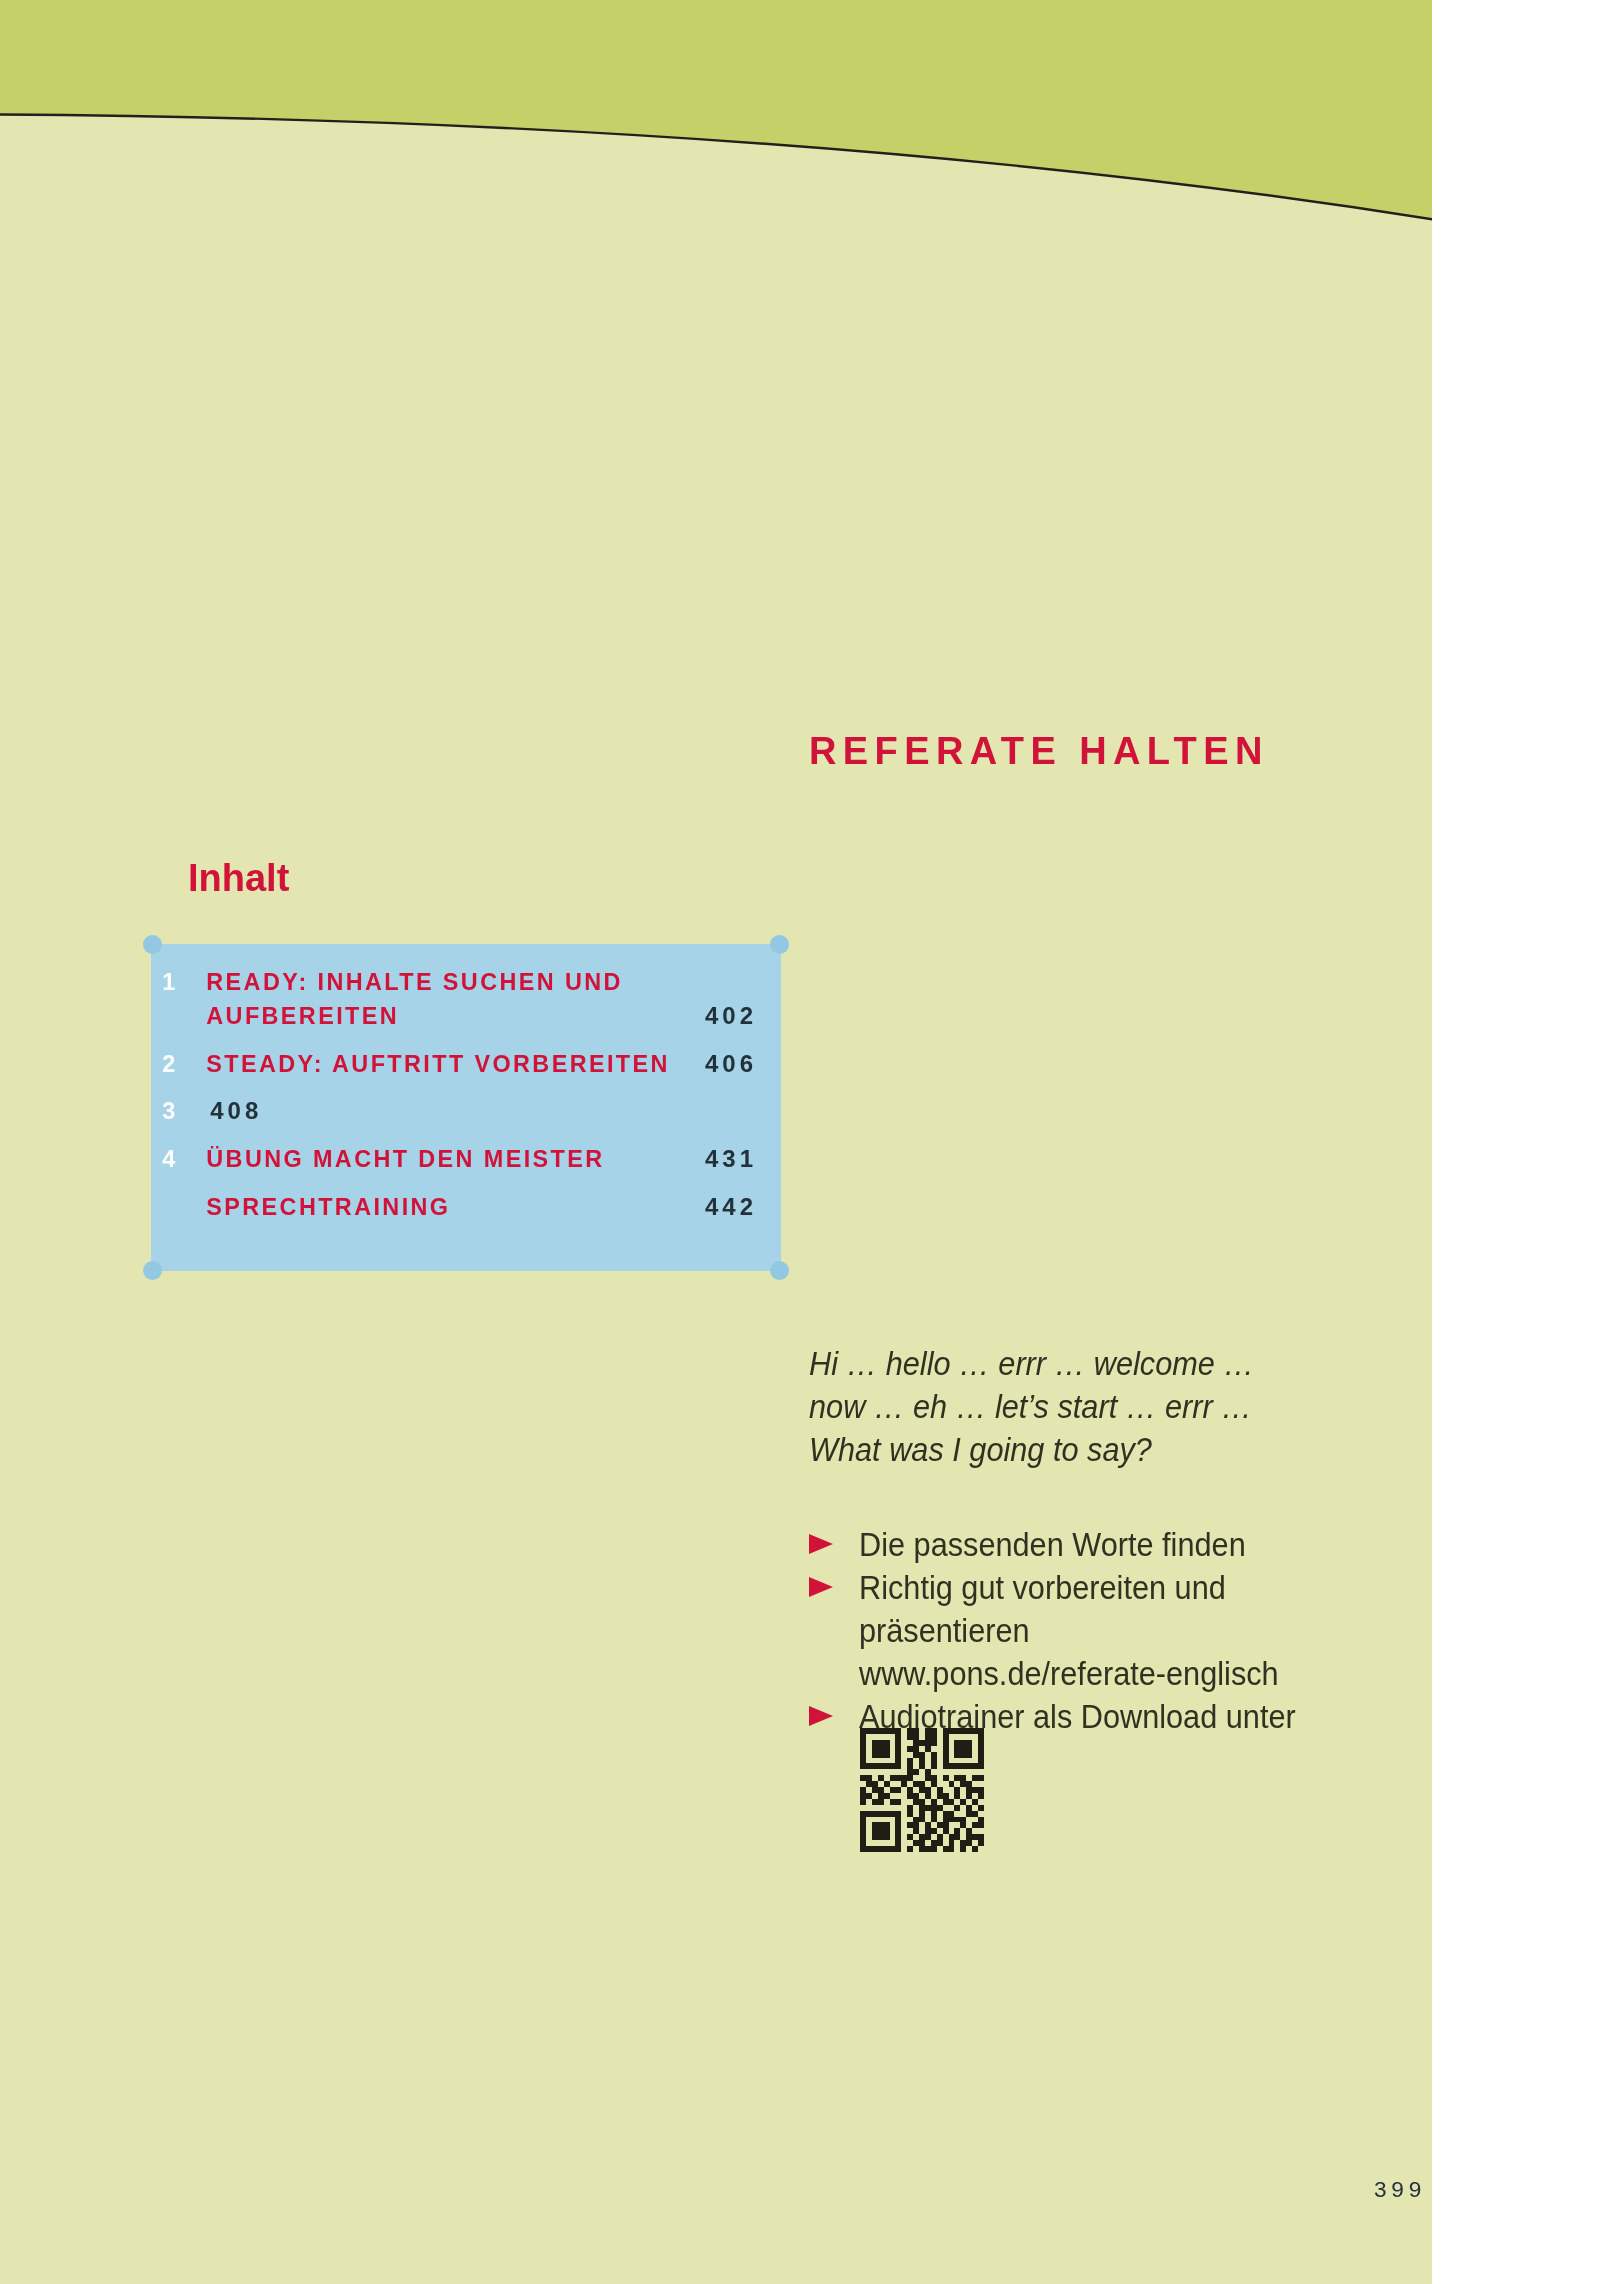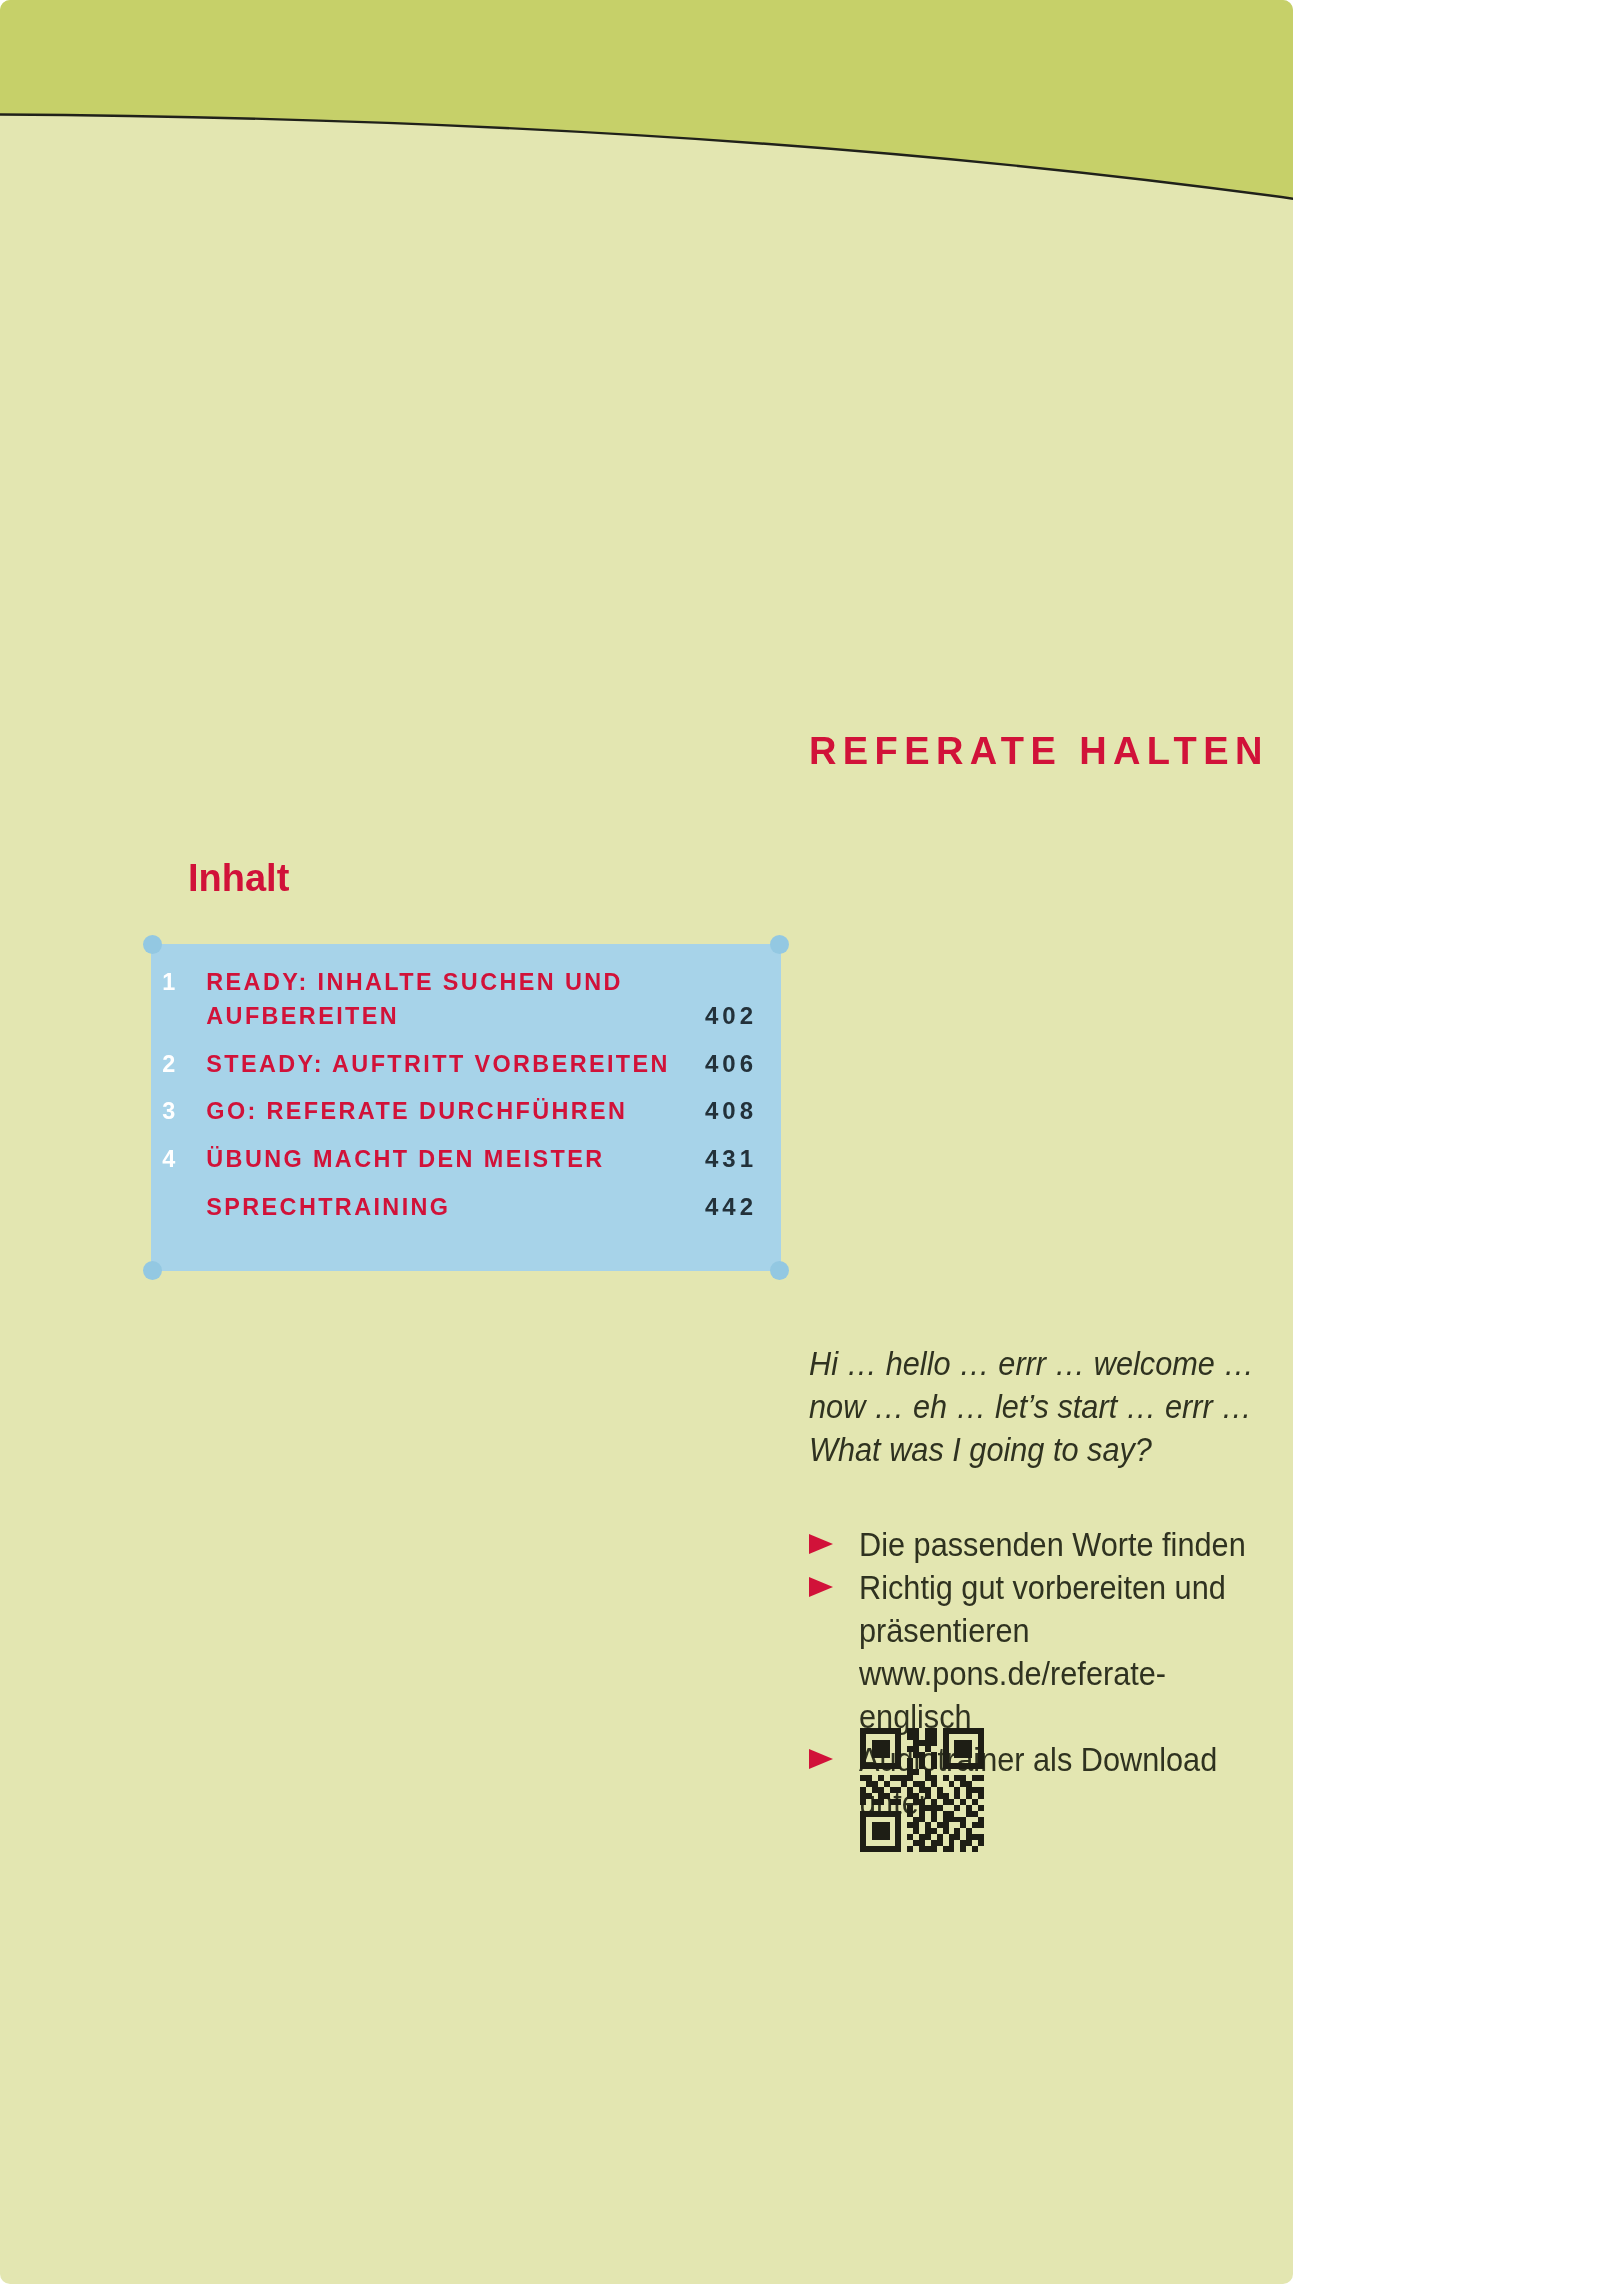--- a/index.html
+++ b/index.html
@@ -1,22 +1,21 @@
 <!DOCTYPE html>
 <html style="--bg: #e3e6b1; --band: #c6d069; --halo: #ecefd0; --circle: #ffffff; --line: #20211a; --red: #d11239; --blue: #a7d3e9; --pin: #93c8e2; --darknum: #23313a; --text: #2f3220; --qr: #1e1e15;font-size:13px"><head>
 <meta charset="utf-8">
 <style>
   html,body{margin:0;padding:0;}
   .page{
     position:relative;
-    width:1293px;height:2284px;
+    width:1432px;height:2284px;
     background:var(--bg,#e3e6b1);
     overflow:hidden;
     font-family:"Liberation Sans",sans-serif;
-    border-radius:10px;
   }
   .band-svg{position:absolute;left:0;top:0;display:block;}
   .page-title{
     position:absolute;left:809px;top:730px;
     font-size:38px;font-weight:bold;letter-spacing:6.4px;
     color:var(--red,#d11239);white-space:nowrap;
   }
   .inhalt{
     position:absolute;left:158px;top:857px;
     font-size:38px;font-weight:bold;
@@ -105,21 +104,20 @@
 AUFBEREITEN</span>
       <span class="toc-page">402</span>
     </div>
     <div class="toc-row">
       <span class="toc-num">2</span>
       <span class="toc-label">STEADY: AUFTRITT VORBEREITEN</span>
       <span class="toc-page">406</span>
     </div>
     <div class="toc-row">
       <span class="toc-num">3</span>
-      <span class="toc-label">GO: REFERATE DURCHFÜHREN</span>
       <span class="toc-page">408</span>
     </div>
     <div class="toc-row">
       <span class="toc-num">4</span>
       <span class="toc-label">ÜBUNG MACHT DEN MEISTER</span>
       <span class="toc-page">431</span>
     </div>
     <div class="toc-row">
       <span class="toc-num"></span>
       <span class="toc-label">SPRECHTRAINING</span>

